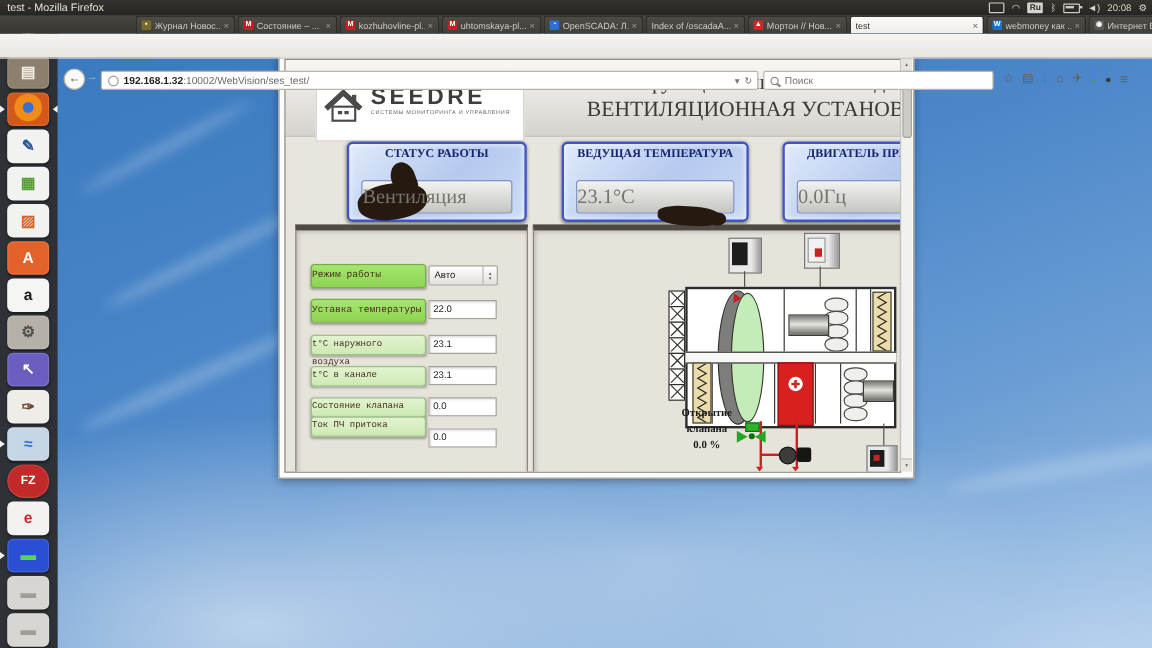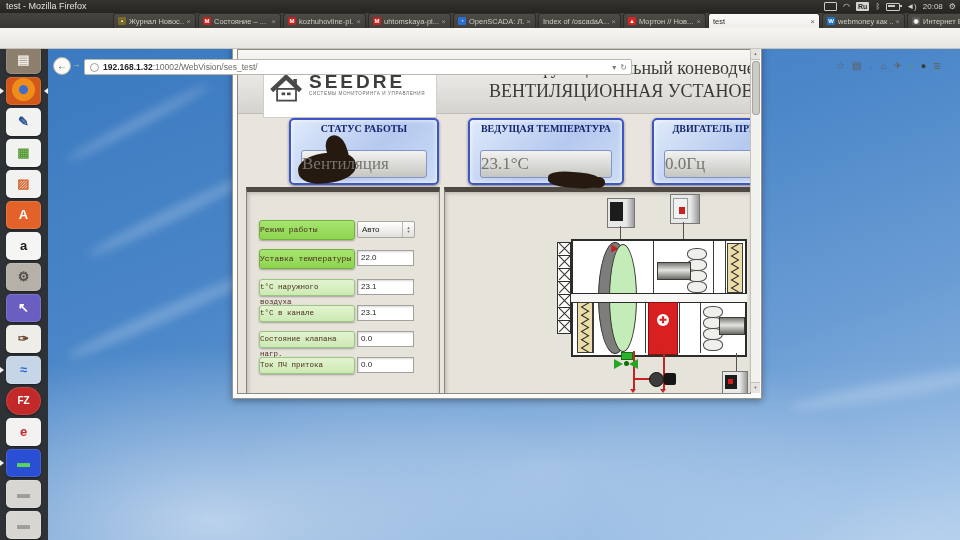--- a/index.html
+++ b/index.html
@@ -255,20 +255,24 @@
     <div class="abs" id="fwdbtn">→</div>
     <div class="abs" id="urlfield">
       <span class="globe"></span>
       <span id="urlhost">192.168.1.32</span>
       <span id="urlpath">:10002/WebVision/ses_test/</span>
       <span id="urlbtns">
         <span>▾</span>
         <span>↻</span>
       </span>
     </div>
+    <div class="abs" id="searchfield">
+      <span class="mag"></span>
+      <input placeholder="Поиск" style="">
+    </div>
     <div id="navicons">
       <span class="nico">☆</span>
       <span class="nico">▤</span>
       <span class="nico blue">↓</span>
       <span class="nico">⌂</span>
       <span class="nico">✈</span>
       <span class="nico green">↓</span>
       <span class="nico dark">●</span>
       <span class="nico" style="font-size:12px;">≡</span>
     </div>
@@ -388,21 +392,21 @@
             <span>▼</span>
           </div></div>
         <div class="plabel bright" style="top: 199px;">Уставка температуры</div>
         <div class="pfield" style="top: 200px; height: 14px; line-height: 14px;">22.0</div>
         <div class="plabel pale" style="top: 229px;">t°C наружного воздуха</div>
         <div class="pfield" style="top: 229px; height: 14px; line-height: 14px;">23.1</div>
         <div class="plabel pale" style="top: 255px;">t°C в канале</div>
         <div class="pfield" style="top: 255px; height: 14px; line-height: 14px;">23.1</div>
         <div class="plabel pale" style="top: 281px;">Состояние клапана нагр.</div>
         <div class="pfield" style="top: 281px; height: 14px; line-height: 14px;">0.0</div>
-        <div class="plabel pale" style="top: 307px;">Ток ПЧ притока</div>
+        <div class="plabel pale" style="top: 297px;">Ток ПЧ притока</div>
         <div class="pfield" style="top: 307px; height: 14px; line-height: 14px;">0.0</div>
       </div>
 
 
     <div class="vfd" style="left:369px;top:148px;width:26px;height:28px;">
       <div class="face dark"></div>
     </div>
     <div class="vfd" style="left:432px;top:144px;width:28px;height:28px;">
       <div class="face red">
           <div class="dot"></div>
@@ -455,20 +459,23 @@
     <div class="abs" id="louver">
       <div class="dc"></div>
         <div class="dc"></div>
         <div class="dc"></div>
         <div class="dc"></div>
       <div class="dc"></div>
         <div class="dc"></div>
         <div class="dc"></div>
     </div>
 
+    <div class="dlabel" style="left:319px;top:288px;width:64px;z-index:7;">Открытие
+клапана
+0.0 %</div>
 
     <div class="pipe" style="left:395px;top:301px;height:38px;"></div>
     <div class="pipe" style="left:425px;top:301px;height:38px;"></div>
     <div class="pipeh" style="left:397px;top:328px;width:28px;"></div>
     <div class="abs" id="valve">
       <div class="vAct"></div>
         <div class="vL"></div>
         <div class="vR"></div>
         <div class="vDot"></div>
     </div>

